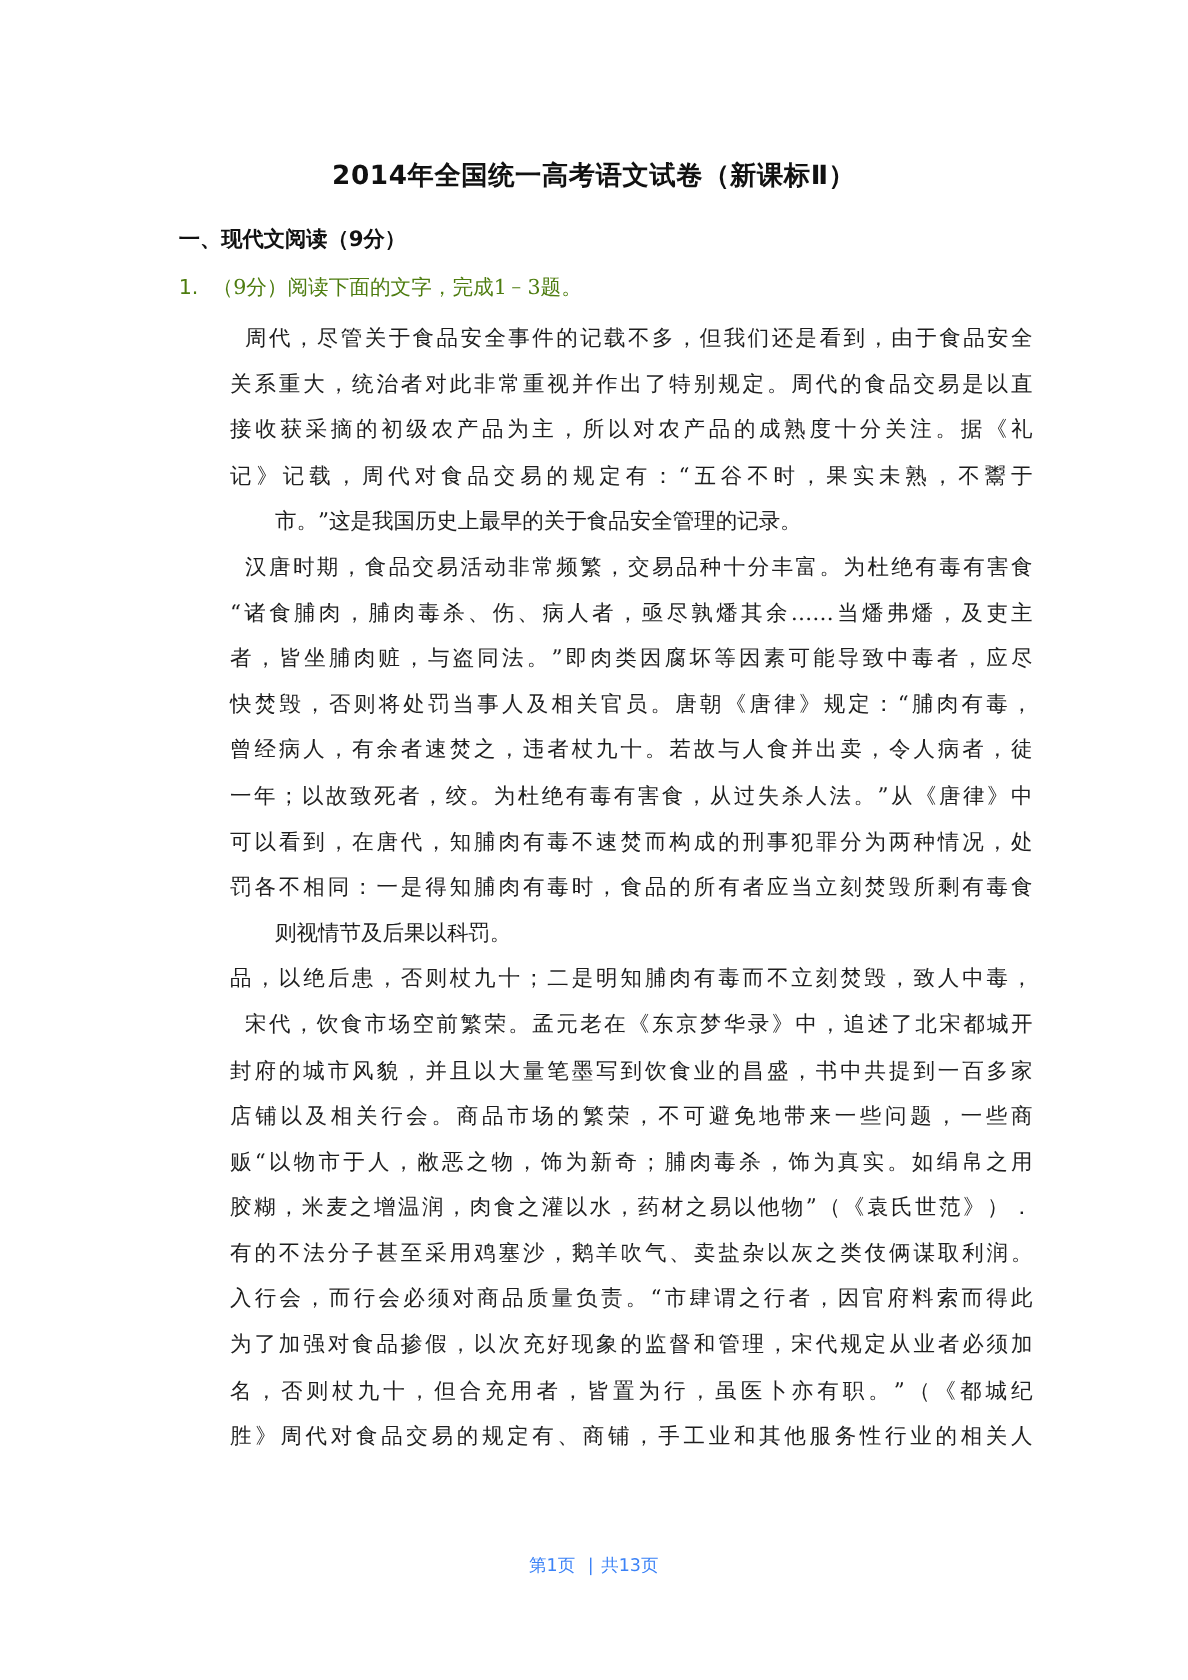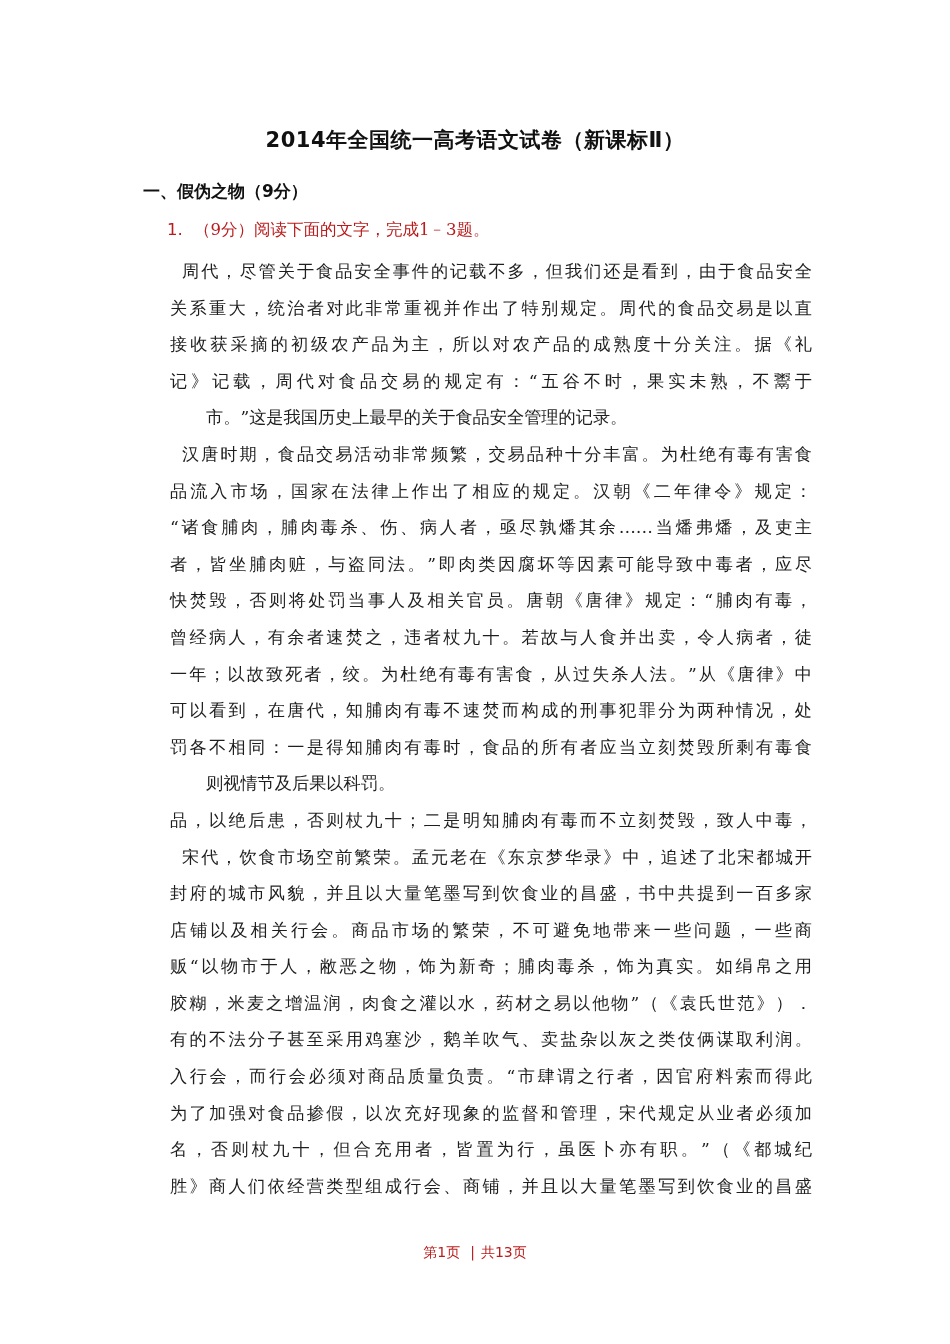--- a/index.html
+++ b/index.html
@@ -40,32 +40,31 @@
       font-family: "DejaVu Sans", "Liberation Sans", sans-serif;
       font-weight: bold;
       font-size: 17px;
       color: #111;
     }
     .question {
       position: absolute;
       top: 219px;
       left: 143px;
       font-size: 16.5px;
-      color: #b91c1c;
-      margin-left: 24px;
+      color: #4d7c0f;
     }
     .question .qnum {
       display: inline-block;
       width: 27px;
       font-family: "DejaVu Sans", "Liberation Sans", sans-serif;
     }
     .passage {
       position: absolute;
       top: 253px;
-      left: 170px;
+      left: 184px;
       width: 642px;
     }
     .line {
       height: 36.6px;
       line-height: 36.6px;
       font-size: 17.2px;
       white-space: nowrap;
       text-align: justify;
       text-align-last: justify;
       color: #1e1e1e;
@@ -77,69 +76,68 @@
     .line.indent {
       padding-left: 12px;
     }
     .footer {
       position: absolute;
       top: 1244px;
       left: 0;
       width: 950px;
       text-align: center;
       font-size: 14px;
-      color: #b91c1c;
+      color: #3b82f6;
       font-family: "DejaVu Sans", "Liberation Sans", sans-serif;
     }
     .footer .sep {
       margin: 0 6px 0 10px;
     }
   </style>
 </head>
 <body>
 
 <div class="page">
 
   <div class="title">2014年全国统一高考语文试卷（新课标Ⅱ）</div>
 
-  <div class="section-heading">一、假伪之物（9分）</div>
+  <div class="section-heading">一、现代文阅读（9分）</div>
 
   <div class="question">
     <span class="qnum">1.</span><span>（9分）阅读下面的文字，完成1﹣3题。</span>
   </div>
 
   <div class="passage">
 
     <div class="line indent">周代，尽管关于食品安全事件的记载不多，但我们还是看到，由于食品安全</div>
     <div class="line">关系重大，统治者对此非常重视并作出了特别规定。周代的食品交易是以直</div>
     <div class="line">接收获采摘的初级农产品为主，所以对农产品的成熟度十分关注。据《礼</div>
     <div class="line">记》记载，周代对食品交易的规定有：“五谷不时，果实未熟，不鬻于</div>
     <div class="line last">市。”这是我国历史上最早的关于食品安全管理的记录。</div>
 
     <div class="line indent">汉唐时期，食品交易活动非常频繁，交易品种十分丰富。为杜绝有毒有害食</div>
-    <div class="line">品流入市场，国家在法律上作出了相应的规定。汉朝《二年律令》规定：</div>
     <div class="line">“诸食脯肉，脯肉毒杀、伤、病人者，亟尽孰燔其余……当燔弗燔，及吏主</div>
     <div class="line">者，皆坐脯肉赃，与盗同法。”即肉类因腐坏等因素可能导致中毒者，应尽</div>
     <div class="line">快焚毁，否则将处罚当事人及相关官员。唐朝《唐律》规定：“脯肉有毒，</div>
     <div class="line">曾经病人，有余者速焚之，违者杖九十。若故与人食并出卖，令人病者，徒</div>
     <div class="line">一年；以故致死者，绞。为杜绝有毒有害食，从过失杀人法。”从《唐律》中</div>
     <div class="line">可以看到，在唐代，知脯肉有毒不速焚而构成的刑事犯罪分为两种情况，处</div>
     <div class="line">罚各不相同：一是得知脯肉有毒时，食品的所有者应当立刻焚毁所剩有毒食</div>
     <div class="line last">则视情节及后果以科罚。</div>
     <div class="line">品，以绝后患，否则杖九十；二是明知脯肉有毒而不立刻焚毁，致人中毒，</div>
 
     <div class="line indent">宋代，饮食市场空前繁荣。孟元老在《东京梦华录》中，追述了北宋都城开</div>
     <div class="line">封府的城市风貌，并且以大量笔墨写到饮食业的昌盛，书中共提到一百多家</div>
     <div class="line">店铺以及相关行会。商品市场的繁荣，不可避免地带来一些问题，一些商</div>
     <div class="line">贩“以物市于人，敝恶之物，饰为新奇；脯肉毒杀，饰为真实。如绢帛之用</div>
     <div class="line">胶糊，米麦之增温润，肉食之灌以水，药材之易以他物”（《袁氏世范》）．</div>
     <div class="line">有的不法分子甚至采用鸡塞沙，鹅羊吹气、卖盐杂以灰之类伎俩谋取利润。</div>
     <div class="line">入行会，而行会必须对商品质量负责。“市肆谓之行者，因官府料索而得此</div>
     <div class="line">为了加强对食品掺假，以次充好现象的监督和管理，宋代规定从业者必须加</div>
     <div class="line">名，否则杖九十，但合充用者，皆置为行，虽医卜亦有职。”（《都城纪</div>
-    <div class="line">胜》商人们依经营类型组成行会、商铺，并且以大量笔墨写到饮食业的昌盛</div>
+    <div class="line">胜》周代对食品交易的规定有、商铺，手工业和其他服务性行业的相关人</div>
   </div>
 
   <div class="footer">
     <span>第1页</span><span class="sep">|</span><span>共13页</span>
   </div>
 
 </div>
 
 </body></html>

